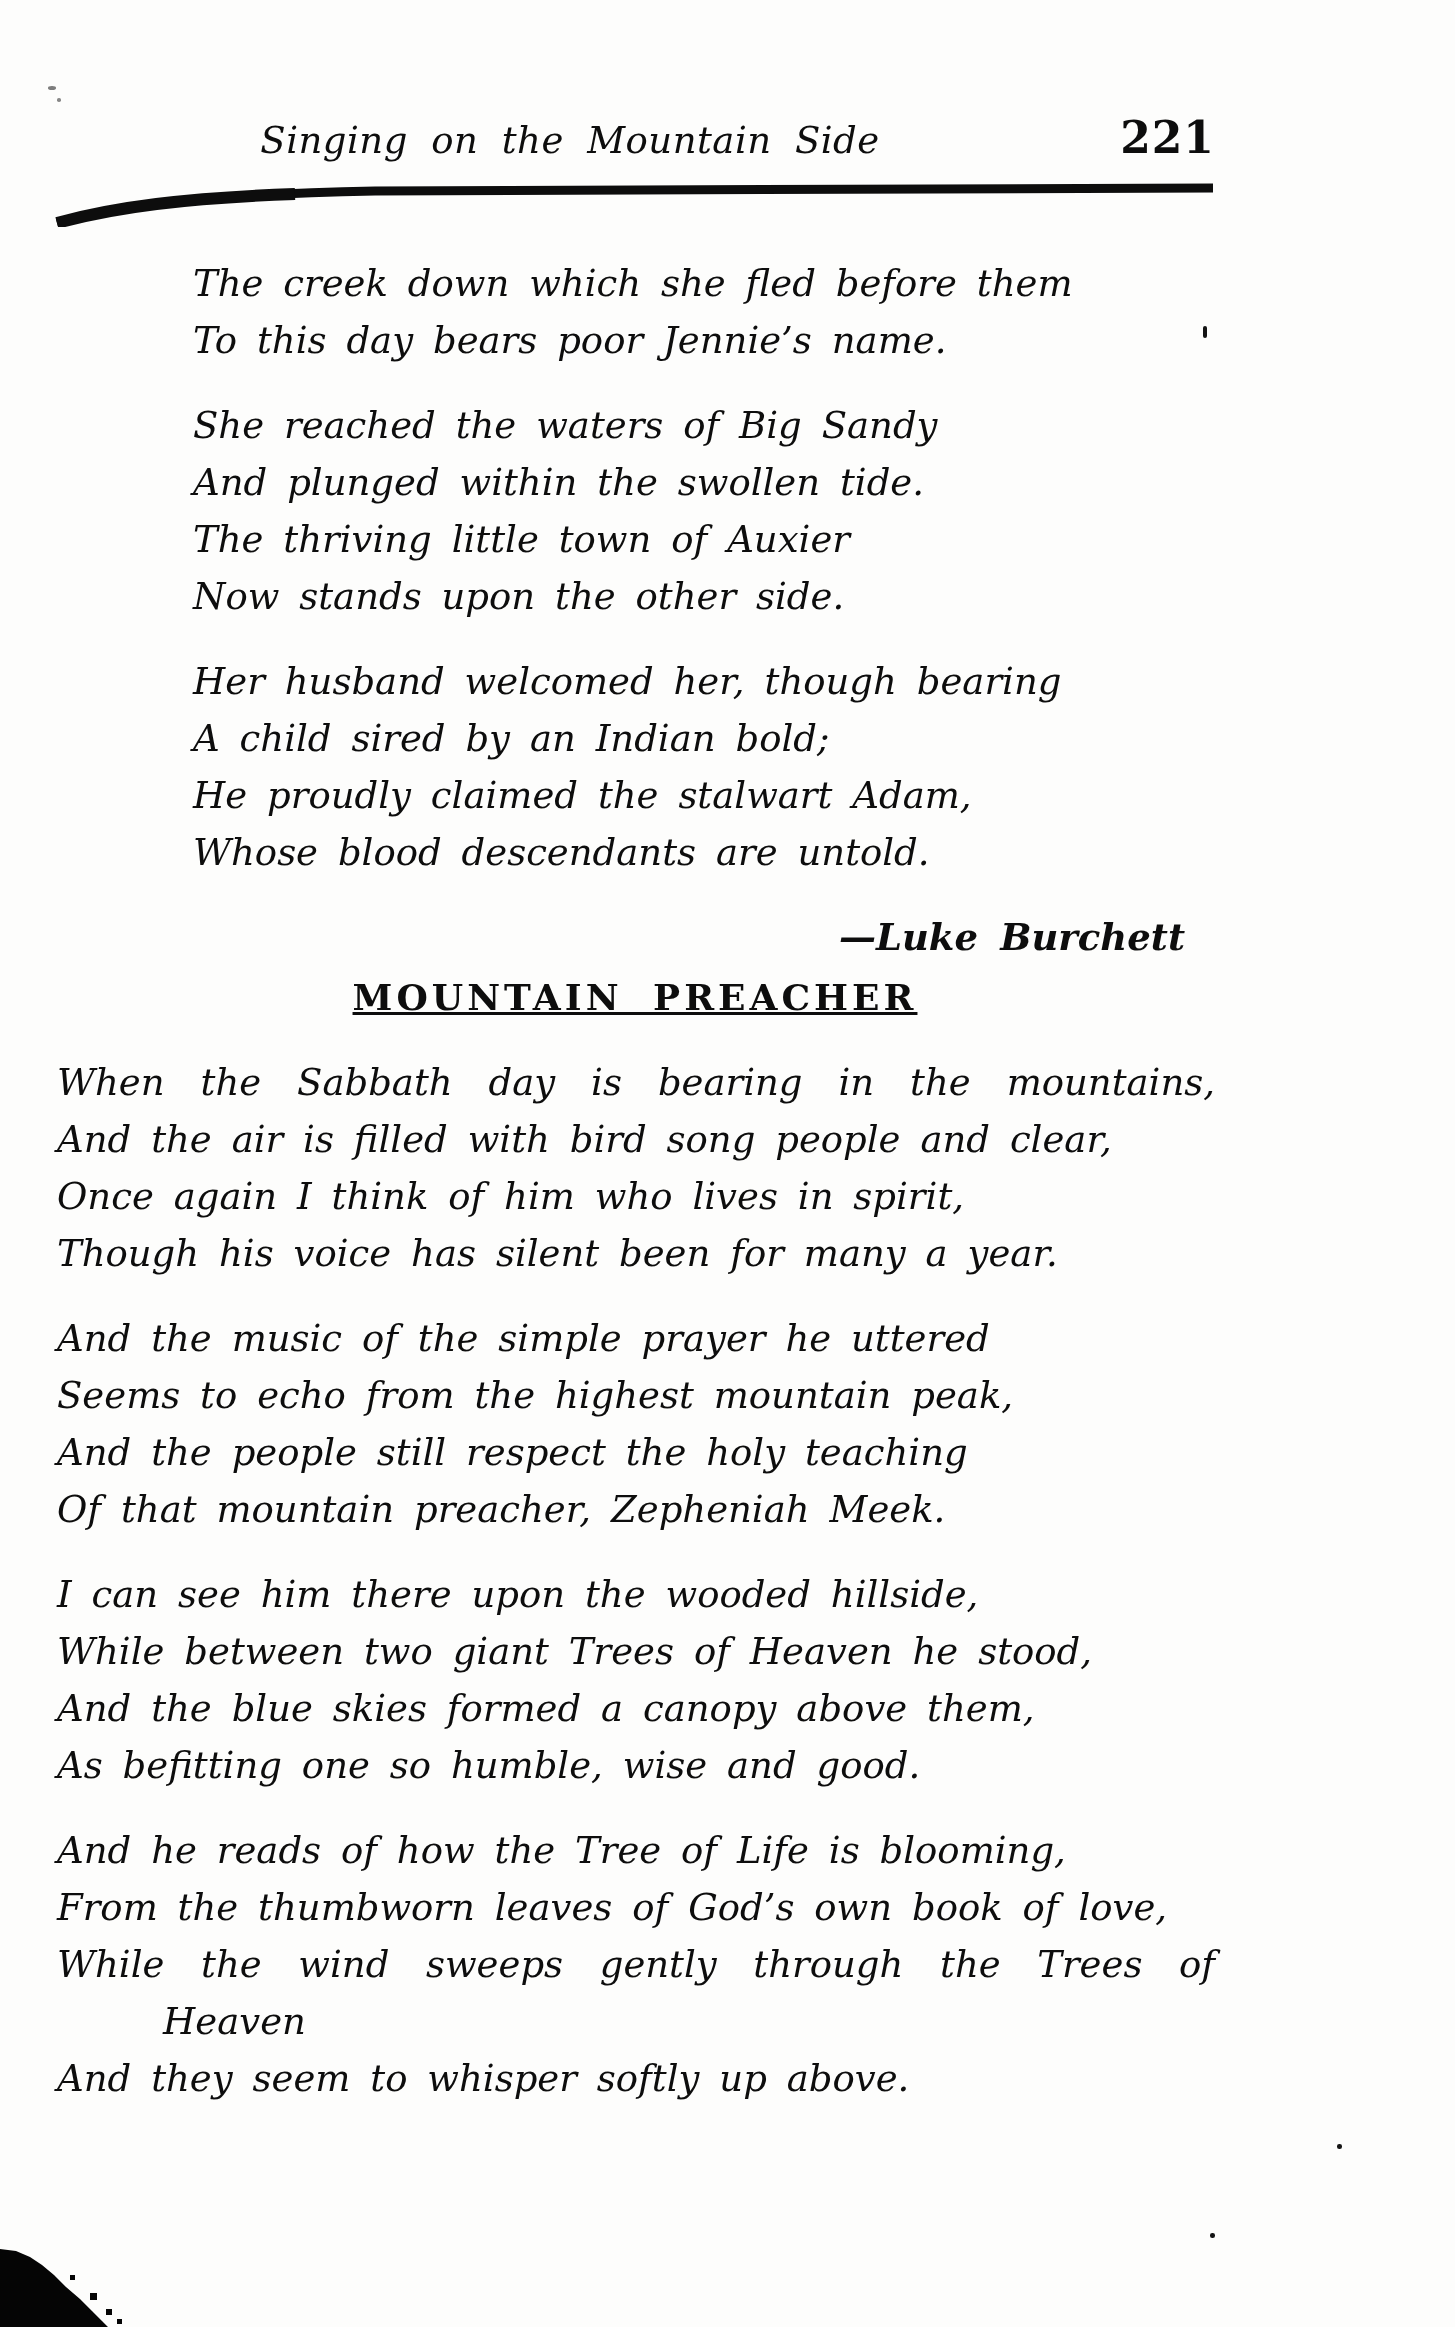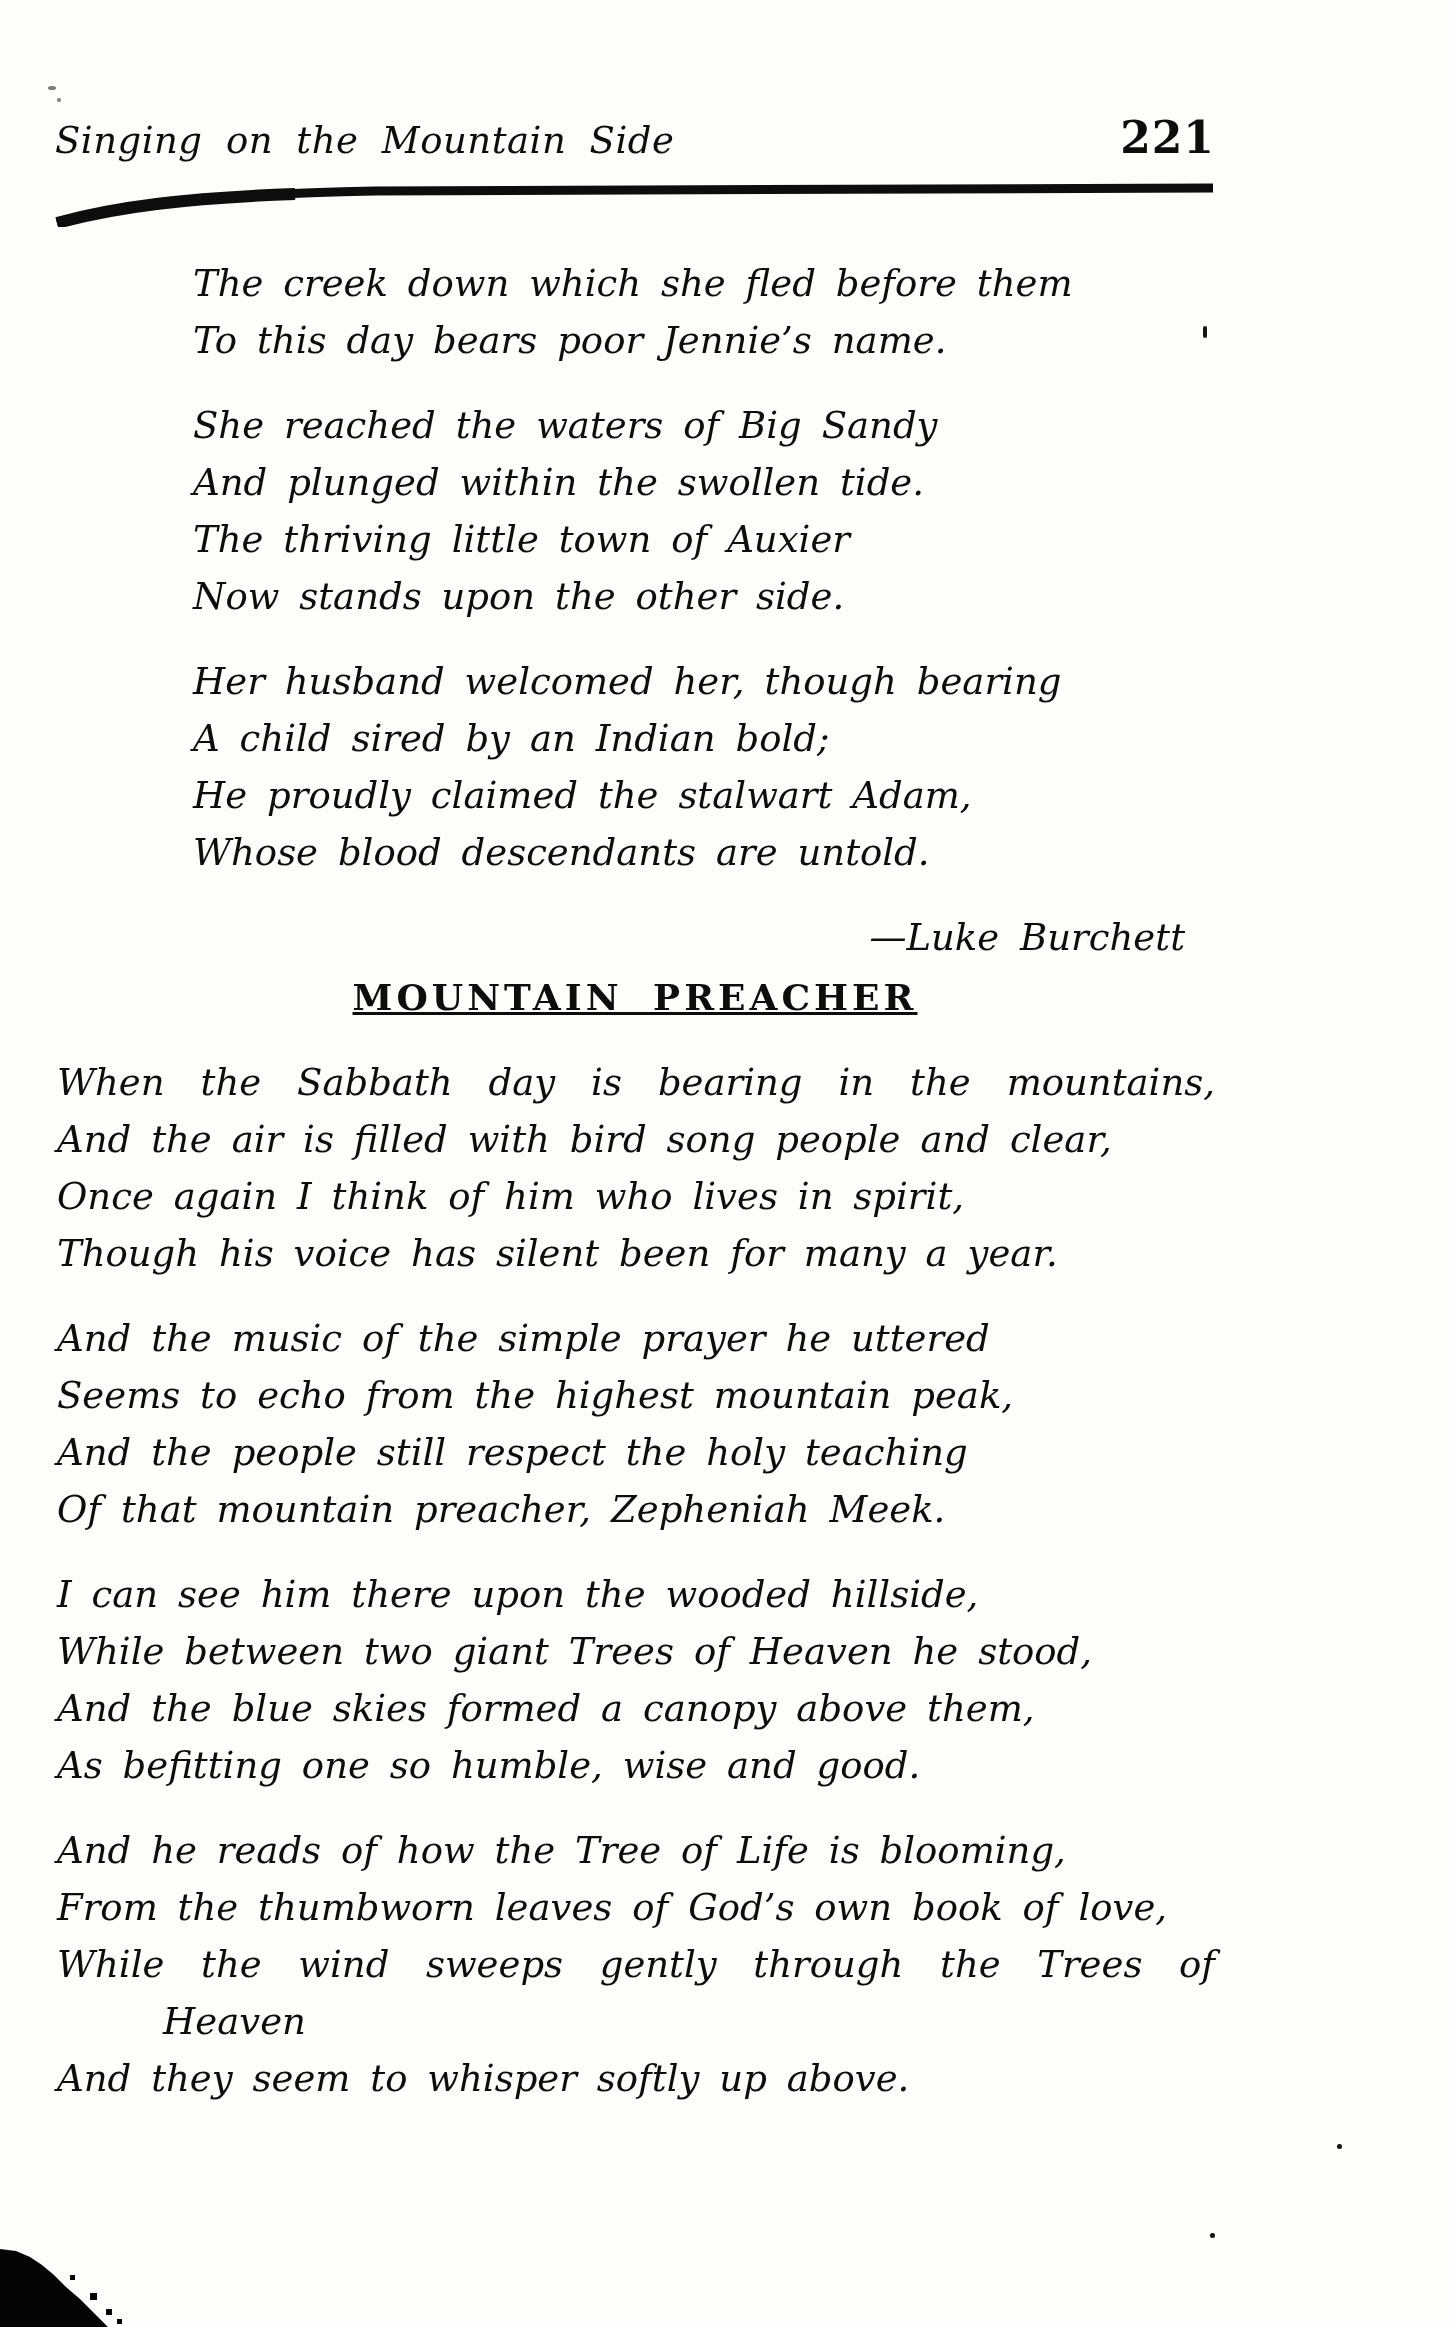--- a/index.html
+++ b/index.html
@@ -11,21 +11,21 @@
     color:#0d0d0d;
     font-family:"DejaVu Serif","Liberation Serif",serif;
     overflow:hidden;
   }
   
   .header-row {
     display:flex; align-items:baseline;
     margin:112px 0 0 55px; width:1160px;
   }
   .running-title {
-    flex:1; 
+    flex:1; text-align:center;
     font-style:italic; font-size:37px; line-height:52px;
     word-spacing:0.3em; letter-spacing:0.5px;
   }
   .page-number {
     width:130px; text-align:right;
     font-size:44px; font-weight:700; letter-spacing:1px; line-height:52px;
   }
   .rule-svg { display:block; margin:14px 0 0 55px; }
   
   .poem-1 { margin:28px 0 0 193px; width:992px; }
@@ -38,21 +38,21 @@
     white-space:nowrap;
   }
   .line.spread {
     white-space:normal;
     text-align:justify;
     text-align-last:justify;
   }
   .line.indent { padding-left:106px; }
   .attribution {
     font-style:italic; font-size:37px; line-height:57px;
-    font-weight:400;
+    font-weight:700;
     text-align:right; width:992px;
     word-spacing:0.25em;
   }
   .section-heading {
     margin:14px 0 0 55px; width:1160px;
     text-align:center;
     font-size:36px; font-weight:700;
     letter-spacing:4px; word-spacing:14px;
     line-height:34px;
     text-decoration:underline;

